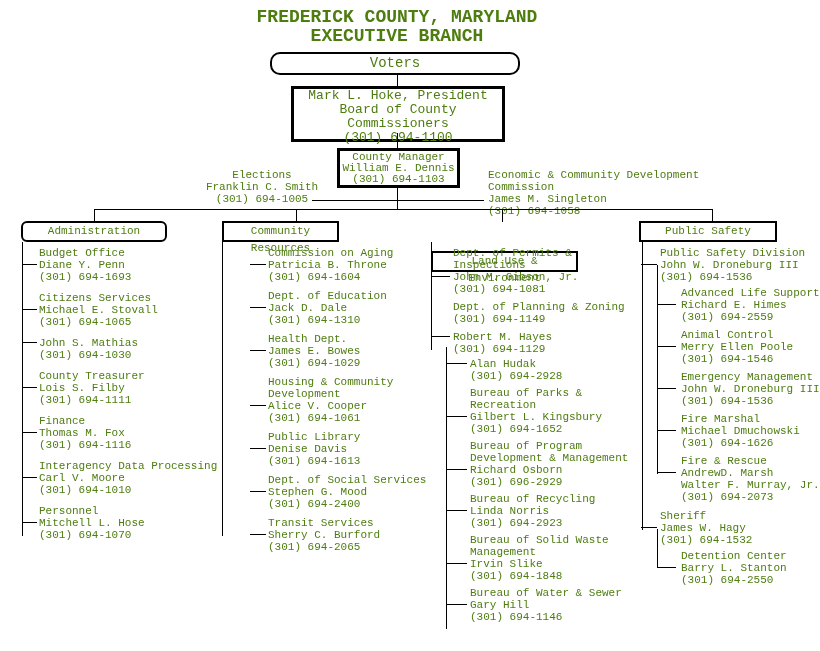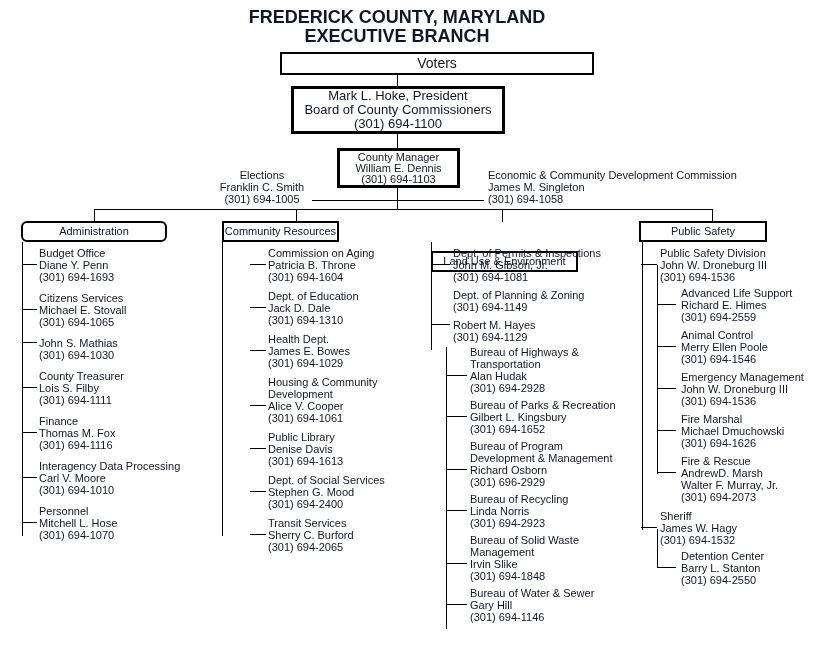--- a/index.html
+++ b/index.html
@@ -1,31 +1,31 @@
 <!DOCTYPE html>
 <html><head>
 <meta charset="utf-8">
 <style>
   html,body{margin:0;padding:0;background:#fff;}
   .page{position:relative;width:820px;height:651px;background:#ffffff;overflow:hidden;
-        font-family:Liberation Sans, sans-serif;color:#0f172a;}
+        font-family:Liberation Mono, monospace;color:#4d7c0f;}
   .title{position:absolute;left:0;top:8px;width:794px;text-align:center;
          font-size:18px;line-height:19px;font-weight:bold;}
   .obox{position:absolute;box-sizing:border-box;border:2px solid #000;background:#fff;
         text-align:center;}
-  #voters-box{left:280px;top:52px;width:314px;height:23px;font-size:14px;line-height:19px;}
-  #board-box{left:291px;top:86px;width:214px;height:48px;border-width:3px;
+  #voters-box{left:270px;top:52px;width:250px;height:23px;font-size:14px;line-height:19px;border-radius:10px;}
+  #board-box{left:291px;top:86px;width:214px;height:56px;border-width:3px;
              font-size:13px;line-height:14px;}
   #cm-box{left:337px;top:148px;width:123px;height:40px;border-width:3px;
           font-size:11px;line-height:11px;padding-top:1px;}
   .dept-box{top:221px;height:21px;font-size:11px;line-height:17px;}
   #box-admin{left:21px;width:146px;border-radius:6px;}
   #box-cr{left:222px;width:117px;}
   #box-lu{left:431px;width:147px;margin-top:30px;}
-  #box-ps{left:639px;width:128px;}
+  #box-ps{left:639px;width:138px;}
   .textblock{position:absolute;font-size:11px;line-height:12px;}
   #elections-block{left:197px;top:169px;width:130px;text-align:center;}
   #econ-block{left:488px;top:169px;width:270px;text-align:left;}
   .line{position:absolute;background:#000;}
   .col{position:absolute;top:247px;font-size:11px;line-height:12px;}
   #col-admin{left:39px;width:190px;--gap:9px;--tl:-17px;--tw:15px;}
   #col-cr{left:240px;width:175px;margin-left:28px;--gap:7px;--tl:-18px;--tw:16px;}
   #col-lu{left:453px;width:180px;--gap:6px;--tl:-22px;--tw:19px;}
   #col-ps{left:660px;width:165px;--gap:7px;--tl:-19px;--tw:16px;}
   .entry{position:relative;margin-bottom:var(--gap);}
@@ -170,22 +170,20 @@
       </div>
       <div class="entry">
         <span class="dept">Dept. of Planning &amp; Zoning</span>
         <span class="phone">(301) 694-1149</span>
       </div>
       <div class="entry">
         <span class="name">Robert M. Hayes</span>
         <span class="phone">(301) 694-1129</span>
         <div class="sublist">
           <div class="entry">
-            <span class="dept">Bureau of Highways &amp;
-Transportation</span>
             <span class="name">Alan Hudak</span>
             <span class="phone">(301) 694-2928</span>
           </div>
           <div class="entry">
             <span class="dept">Bureau of Parks &amp; Recreation</span>
             <span class="name">Gilbert L. Kingsbury</span>
             <span class="phone">(301) 694-1652</span>
           </div>
           <div class="entry">
             <span class="dept">Bureau of Program

